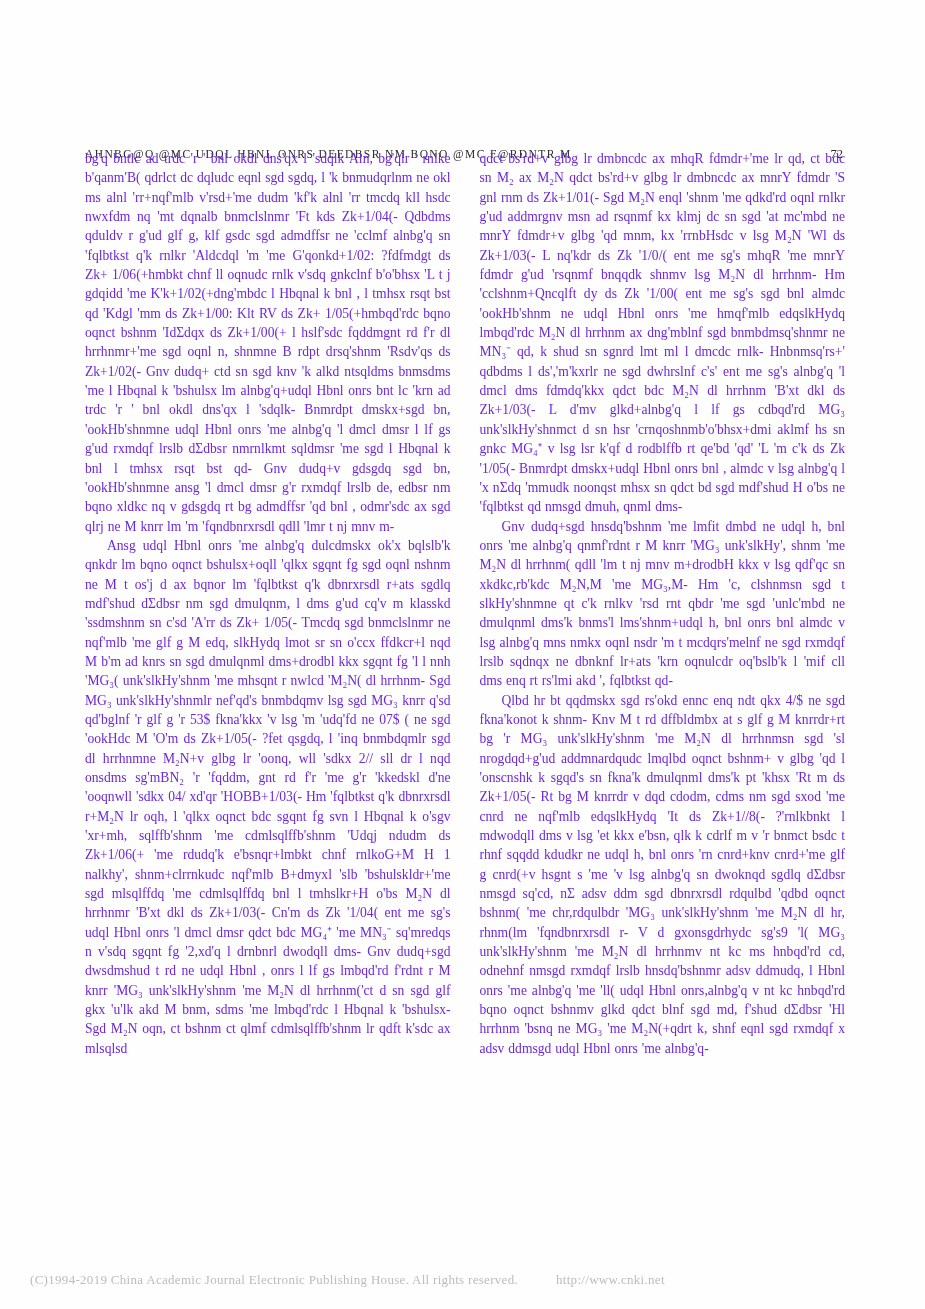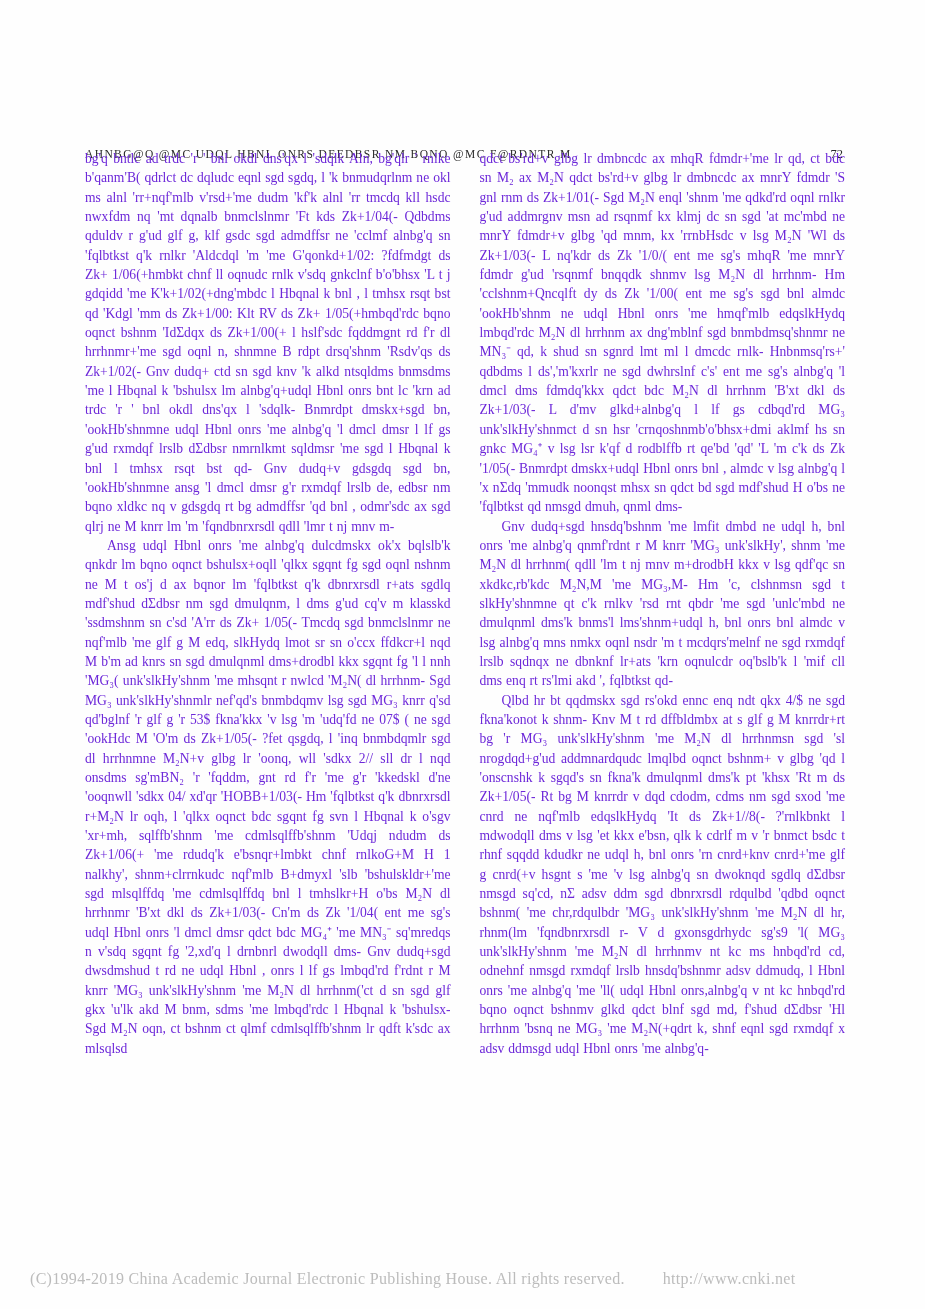--- a/index.html
+++ b/index.html
@@ -37,21 +37,21 @@
     text-indent:22px;
     font-size:13.6px;
     line-height:19.35px;
     word-spacing:0.5px;
     color:#6d28d9;
   }
   .column p.no-indent { text-indent:0; }
   .footer {
     position:absolute;
     left:30px; bottom:21px;
-    font-size:16px;
+    font-size:13px;
     color:#bcbcbc;
     letter-spacing:0.3px;
     white-space:nowrap;
   }
   .footer .url { margin-left:38px; }
 </style>
 </head>
 <body>
 
 <div class="page">

